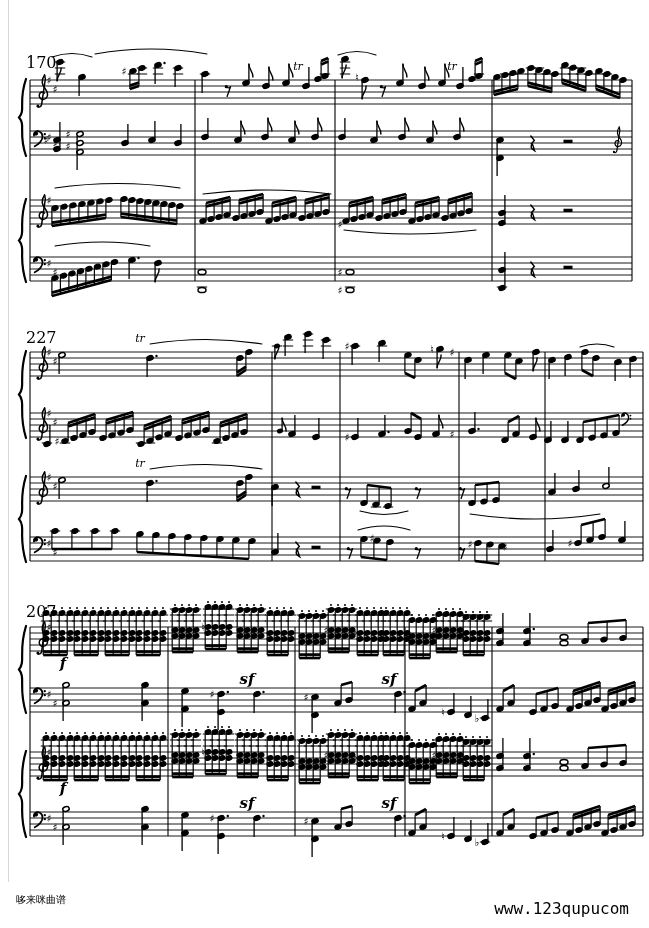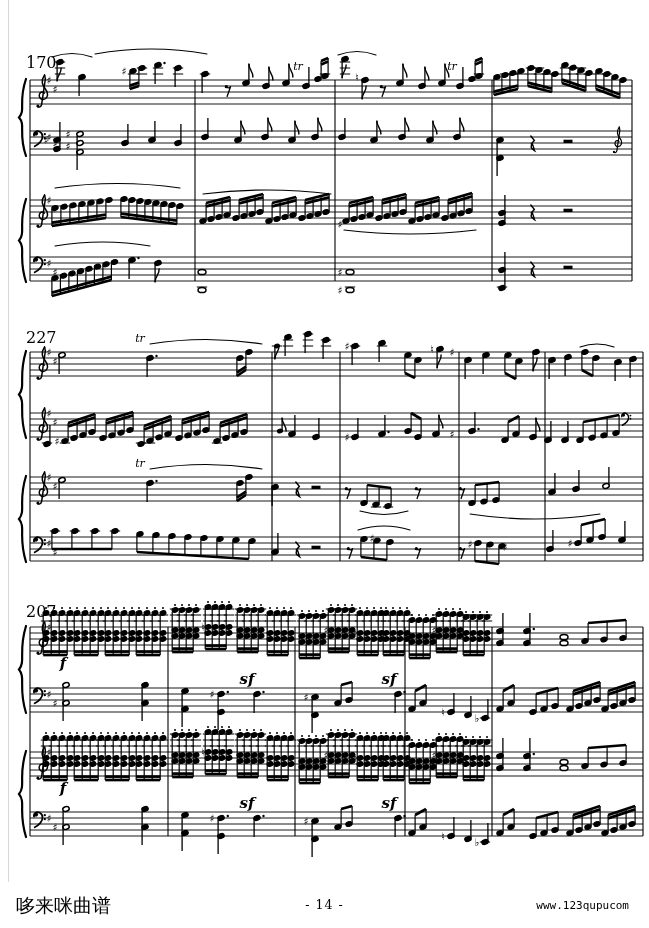--- a/index.html
+++ b/index.html
@@ -5,24 +5,24 @@
   html,body{margin:0;padding:0;background:#888;}
   .page{position:relative;width:649px;height:928px;background:#ffffff;overflow:hidden;
         font-family:"DejaVu Sans",sans-serif;color:#000;}
   .edge{position:absolute;left:8px;top:0;width:1px;height:882px;background:#d8d8d8;}
   svg#score{position:absolute;left:0;top:0;}
   svg text{fill:#000000;}
   text.acc{font-family:"DejaVu Sans",sans-serif;font-size:10.5px;}
   text.tr{font-family:"DejaVu Serif",serif;font-style:italic;font-size:11px;}
   text.dyn{font-family:"DejaVu Serif",serif;font-style:italic;font-weight:bold;font-size:15px;}
   .mnum{position:absolute;left:26px;font-family:"DejaVu Serif",serif;font-size:16px;}
-  .footer-left{position:absolute;left:16px;top:893px;font-size:19px;font-family:"DejaVu Sans",sans-serif;}
+  .footer-left{position:absolute;left:16px;top:893px;font-size:10px;font-family:"DejaVu Sans",sans-serif;}
   .footer-center{position:absolute;left:0;top:897px;width:100%;text-align:center;
                  font-family:"DejaVu Serif",serif;font-size:12.5px;letter-spacing:1px;}
-  .footer-right{position:absolute;right:20px;top:899px;font-family:"DejaVu Sans Mono",monospace;font-size:11px;}
+  .footer-right{position:absolute;right:20px;top:899px;font-family:"DejaVu Sans Mono",monospace;font-size:16px;}
 </style>
 </head>
 <body>
 
 <div class="page">
   <div class="edge"></div>
   <svg id="score" width="649" height="928" viewBox="0 0 649 928">
       <line x1="30" y1="80" x2="632" y2="80" stroke="#000000" stroke-width="0.9"></line>
       <line x1="30" y1="86" x2="632" y2="86" stroke="#000000" stroke-width="0.9"></line>
       <line x1="30" y1="92" x2="632" y2="92" stroke="#000000" stroke-width="0.9"></line>
@@ -1976,15 +1976,14 @@
       <line x1="626.1" y1="826" x2="626.1" y2="809" stroke="#000000" stroke-width="1.2"></line>
       <ellipse cx="632" cy="824" rx="3.2" ry="2.3" transform="rotate(-18 632 824)" fill="#000000" stroke="#000000" stroke-width="1.2"></ellipse>
       <line x1="635.1" y1="823" x2="635.1" y2="806" stroke="#000000" stroke-width="1.2"></line>
       <line x1="608.1" y1="815" x2="635.1" y2="806" stroke="#000000" stroke-width="2.7"></line>
       <line x1="608.1" y1="818.4" x2="635.1" y2="809.4" stroke="#000000" stroke-width="2.7"></line>
     </svg>
   <div class="mnum" style="top:53px">170</div>
   <div class="mnum" style="top:328px">227</div>
   <div class="mnum" style="top:602px">207</div>
   <div class="footer-left">哆来咪曲谱</div>
-  <div class="footer-center">- 14 -</div>
   <div class="footer-right">www.123qupucom</div>
 </div>
 
 </body></html>

